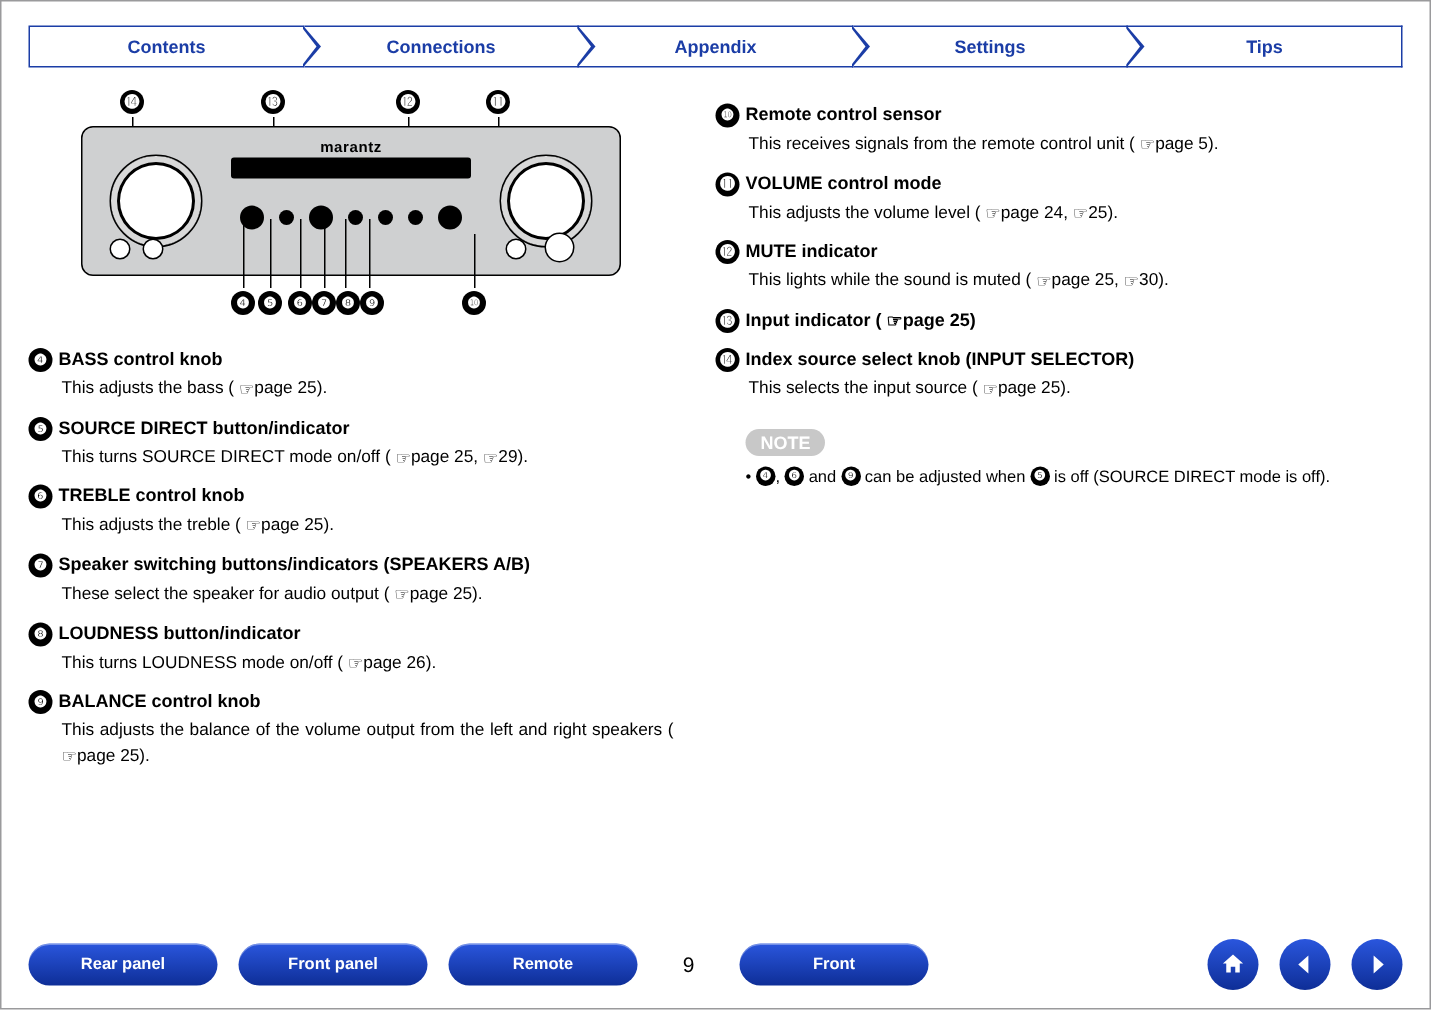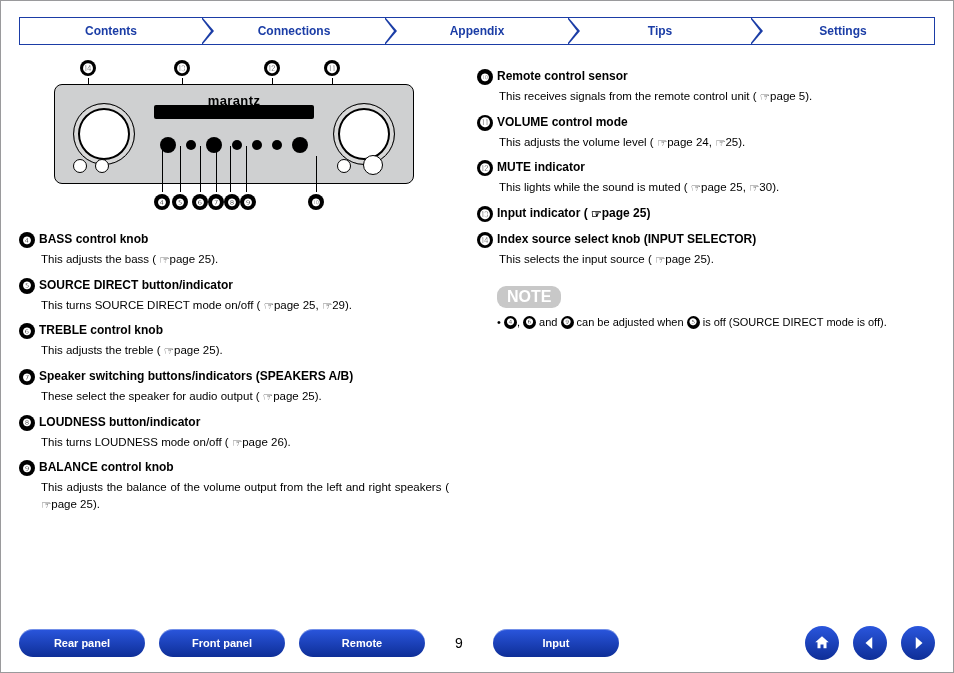--- a/index.html
+++ b/index.html
@@ -26,21 +26,21 @@
   .cols{display:flex;gap:28px;margin-top:14px;}
   .col{flex:1 1 0;min-width:0;}
   .leftcol{flex:0 0 430px;}
 
   
   .diagramWrap{position:relative;width:360px;margin:25px auto 0 auto;}
   .diagram{width:360px;height:100px;border:1.5px solid #000;border-radius:8px;background:var(--panelGray);position:relative;box-sizing:border-box;}
   .bigKnob{position:absolute;width:60px;height:60px;border-radius:50%;background:#fff;border:1.5px solid #000;box-shadow:inset 0 0 0 4px #d9d9d9, inset 0 0 0 6px #000;}
   .bigKnob.left{left:18px;top:18px;}
   .bigKnob.right{right:18px;top:18px;}
-  .brand{position:absolute;top:8px;left:50%;transform:translateX(-50%);font-size:13px;font-weight:bold;letter-spacing:0.4px;}
+  .brand{position:absolute;top:8px;left:50%;transform:translateX(-50%);font-size:10px;font-weight:bold;letter-spacing:0.4px;}
   .display{position:absolute;top:20px;left:50%;transform:translateX(-50%);width:160px;height:14px;background:#000;border-radius:2px;}
   .smallRow{position:absolute;top:52px;left:50%;transform:translateX(-50%);display:flex;gap:10px;align-items:center;}
   .sknob{width:16px;height:16px;border-radius:50%;background:#000;}
   .sbtn{width:10px;height:10px;border-radius:50%;background:#000;}
   .jack{position:absolute;bottom:10px;width:12px;height:12px;border-radius:50%;border:1.5px solid #000;background:#fff;}
   .jack.j1{left:18px;}
   .jack.j2{left:40px;}
   .jack.j3{right:62px;}
   .pwr{position:absolute;bottom:8px;right:30px;width:18px;height:18px;border-radius:50%;border:1.5px solid #000;background:#fff;}
   .callBottom{position:relative;margin-top:6px;height:24px;}
@@ -48,21 +48,21 @@
   .ccirc.inline{width:13px;height:13px;font-size:9px;}
 
   
   .feat{margin:18px 0 0 0;}
   .fitem{margin-bottom:10px;}
   .fhead{font-weight:bold;font-size:12px;display:flex;align-items:flex-start;gap:4px;}
   .fbody{font-size:11.5px;margin:3px 0 0 22px;line-height:1.45;text-align:justify;}
   .pref{}
   .hand{display:inline-block;transform:translateY(1px);}
 
-  .note{display:inline-block;background:var(--noteGray);color:#fff;font-size:16px;font-weight:bold;border-radius:9px;padding:2px 10px;margin:8px 0 6px 20px;}
+  .note{display:inline-block;background:var(--noteGray);color:#fff;font-size:12px;font-weight:bold;border-radius:9px;padding:2px 10px;margin:8px 0 6px 20px;}
   .bullet{font-size:11px;margin-left:20px;line-height:1.5;}
 
   
   .bottom{position:absolute;left:18px;right:18px;bottom:12px;display:flex;align-items:center;gap:14px;}
   .pill{display:inline-flex;align-items:center;justify-content:center;min-width:86px;height:28px;padding:0 20px;background:linear-gradient(#2a56dd,#0e2e97);border-radius:14px;color:#fff;font-weight:bold;font-size:11px;box-shadow:inset 0 1px 0 rgba(255,255,255,.35);}
   .pagenum{flex:0 0 auto;font-size:14px;color:#000;min-width:40px;text-align:center;}
   .spacer{flex:1 1 auto;}
   .navicon{width:34px;height:34px;border-radius:50%;background:linear-gradient(#2a56dd,#0e2e97);display:inline-flex;align-items:center;justify-content:center;}
   .navicon svg{width:18px;height:18px;fill:#fff;}
 
@@ -73,22 +73,22 @@
 </style>
 </head>
 <body>
 
 <div class="page">
 
   <div class="tabs">
     <div class="tab">Contents</div>
     <div class="tab">Connections</div>
     <div class="tab">Appendix</div>
+    <div class="tab">Settings</div>
     <div class="tab">Tips</div>
-    <div class="tab">Settings</div>
   </div>
 
   <div class="cols">
 
     <div class="col leftcol">
 
       <div class="diagramWrap">
 
         <span class="topCall" style="left:26px;">
             <span class="ccirc">⓮</span>
@@ -232,21 +232,21 @@
       <span class="note">NOTE</span>
       <div class="bullet" id="noteBullet">• <span class="ccirc inline">❹</span>, <span class="ccirc inline">❻</span> and <span class="ccirc inline">❾</span> can be adjusted when <span class="ccirc inline">❺</span> is off (SOURCE DIRECT mode is off).</div>
     </div>
   </div>
 
   <div class="bottom">
     <span class="pill">Rear panel</span>
     <span class="pill">Front panel</span>
     <span class="pill">Remote</span>
     <span class="pagenum">9</span>
-    <span class="pill">Input</span>
+    <span class="pill">Front</span>
     <span class="spacer"></span>
     <span class="navicon">
       <svg viewBox="0 0 24 24">
           <path d="M12 3l9 8h-3v8h-4v-5h-4v5H6v-8H3z"></path>
         </svg>
     </span>
     <span class="navicon">
       <svg viewBox="0 0 24 24">
           <path d="M15 4l-9 8 9 8z"></path>
         </svg>

